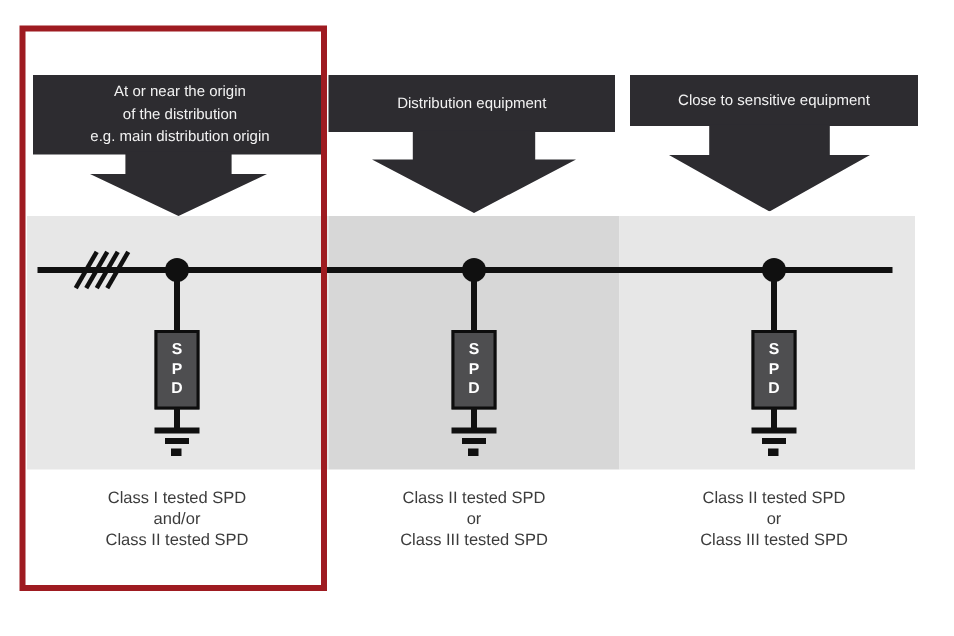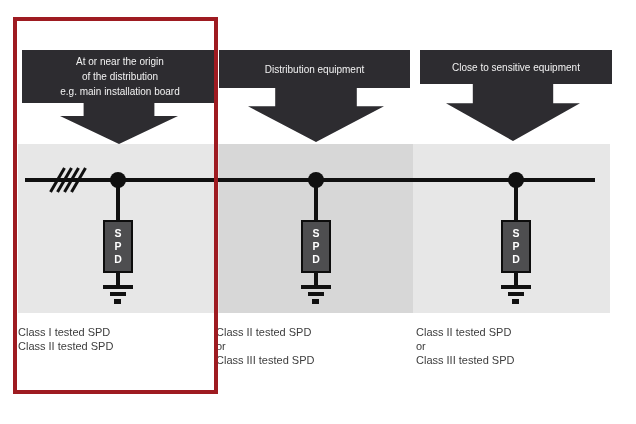--- a/index.html
+++ b/index.html
@@ -87,20 +87,21 @@
   .gnd-b3 { top: 299px; width: 7px;  height: 5px; }
   .g1-b1 { left: 103px; } .g1-b2 { left: 110px; } .g1-b3 { left: 114px; }
   .g2-b1 { left: 301px; } .g2-b2 { left: 308px; } .g2-b3 { left: 312px; }
   .g3-b1 { left: 501px; } .g3-b2 { left: 508px; } .g3-b3 { left: 512px; }
 
   
   .caption {
     position: absolute;
     top: 325px;
     width: 200px;
+    text-align: center;
     color: #3c3c3c;
     font-size: 11px;
     line-height: 14px;
   }
   .caption-1 { left: 18px; } .caption-2 { left: 216px; } .caption-3 { left: 416px; }
 
   
   .highlight {
     position: absolute;
     left: 13px;
@@ -117,21 +118,21 @@
 
 <div class="stage">
 
   <div class="band band-1 band-light"></div>
   <div class="band band-2 band-mid"></div>
   <div class="band band-3 band-light"></div>
 
   <div class="label-box label-box-1">
     <span>At or near the origin</span>
     <span>of the distribution</span>
-    <span>e.g. main installation board</span>
+    <span>e.g. main distribution origin</span>
   </div>
   <div class="label-box label-box-2">
     <span>Distribution equipment</span>
   </div>
   <div class="label-box label-box-3">
     <span>Close to sensitive equipment</span>
   </div>
 
   <div class="down-arrow arrow-1"></div>
   <div class="down-arrow arrow-2"></div>
@@ -175,20 +176,21 @@
     <span>P</span>
     <span>D</span>
   </div>
   <div class="stem stem-bot stem-c3"></div>
   <div class="gnd-bar gnd-b1 g3-b1"></div>
   <div class="gnd-bar gnd-b2 g3-b2"></div>
   <div class="gnd-bar gnd-b3 g3-b3"></div>
 
   <div class="caption caption-1">
     <div>Class I tested SPD</div>
+    <div>and/or</div>
     <div>Class II tested SPD</div>
   </div>
   <div class="caption caption-2">
     <div>Class II tested SPD</div>
     <div>or</div>
     <div>Class III tested SPD</div>
   </div>
   <div class="caption caption-3">
     <div>Class II tested SPD</div>
     <div>or</div>

